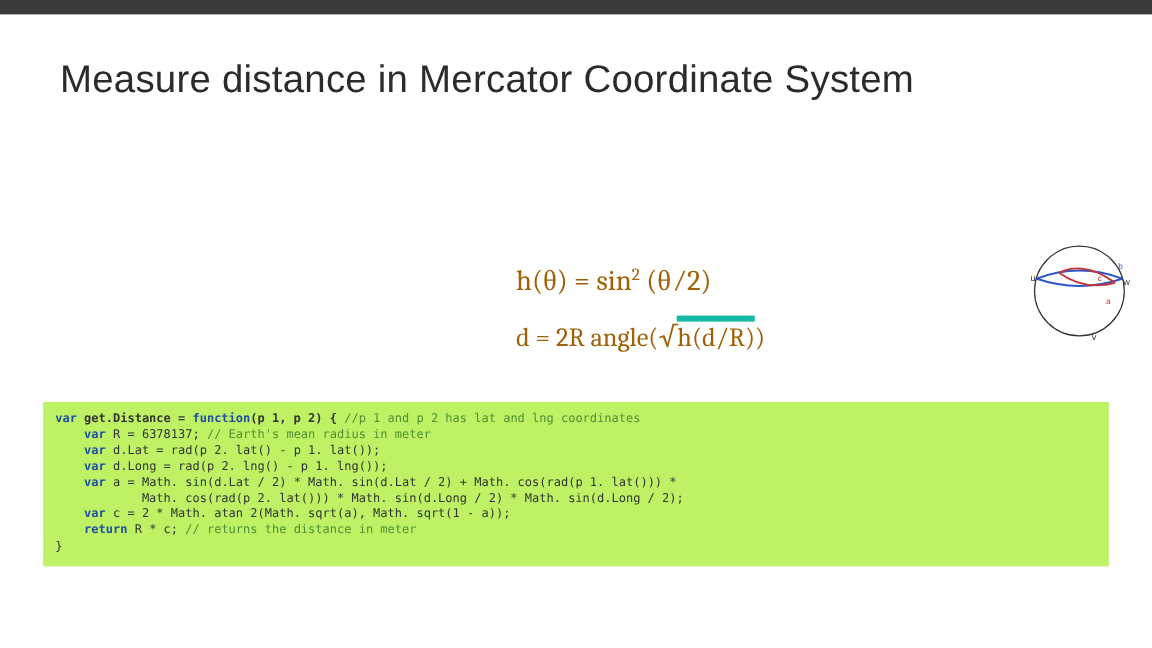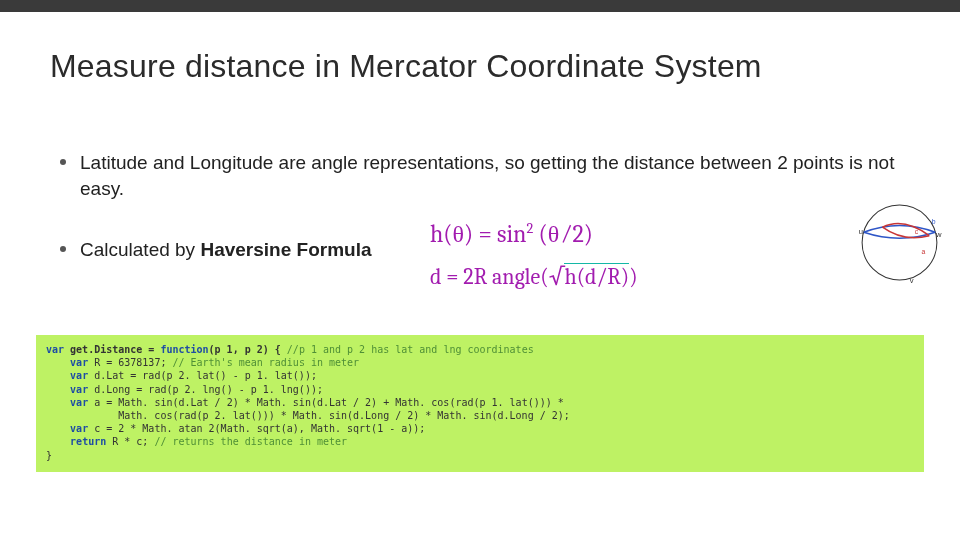--- a/index.html
+++ b/index.html
@@ -6,50 +6,38 @@
   html, body { width: 960px; height: 540px; font-family: Arial, Helvetica, sans-serif; background: #fff; overflow: hidden; }
   .slide { position: relative; width: 960px; height: 400px; }
   .topbar { position: absolute; top: 0; left: 0; width: 100%; height: 12px; background: #3a3a3a; }
   .title { position: absolute; top: 48px; left: 50px; font-size: 32px; font-weight: 400; color: #2b2b2b; letter-spacing: .2px; }
   .bullets { position: absolute; top: 150px; left: 60px; right: 60px; }
   .bullet { display: flex; align-items: flex-start; margin-bottom: 28px; font-size: 19px; color: #222; line-height: 1.35; }
   .dot { width: 6px; height: 6px; border-radius: 50%; background: #555; margin-top: 9px; margin-right: 14px; flex: 0 0 auto; }
   .bullet .txt { flex: 1 1 auto; }
   .bold { font-weight: bold; }
   .formulas { position: absolute; top: 210px; left: 430px; width: 420px; }
-  .formula { font-family: Cambria, Georgia, 'Times New Roman', serif; font-size: 24px; color: #a21caf; margin: 10px 0 14px 0; }
+  .formula { font-family: Cambria, Georgia, 'Times New Roman', serif; font-size: 24px; color: #a16207; margin: 10px 0 14px 0; }
   .sup { font-size: .6em; vertical-align: super; }
   .f2 { font-size: 22px; }
   .radic { font-size: 24px; }
-  .sqrt-bar { border-top: 1px solid #14b8a6; padding-top: 2px; display: inline-block; line-height: 1; text-align: right; }
+  .sqrt-bar { border-top: 5px solid #14b8a6; padding-top: 2px; display: inline-block; line-height: 1; text-align: right; }
   .diagram { position: absolute; top: 200px; right: 18px; width: 85px; height: 85px; }
   .codeblock { position: absolute; left: 36px; top: 335px; width: 888px; background: #bef264; padding: 8px 10px 10px 10px; font-family: Consolas, Menlo, monospace; font-size: 10px; color: #333; line-height: 1.32; white-space: pre; }
   .kw { color: #1f4ea3; font-weight: bold; }
   .fn { font-weight: bold; color: #333; }
   .cm { color: #4f8f36; }
 </style>
 </head>
 <body>
 
 <div class="slide">
   <div class="topbar"></div>
   <h1 class="title">Measure distance in Mercator Coordinate System</h1>
 
-  <div class="bullets">
-    <div class="bullet">
-      <span class="dot"></span>
-      <span class="txt">Latitude and Longitude are angle representations, so getting the distance between 2 points is not easy.</span>
-    </div>
-    <div class="bullet" style="margin-top:36px;">
-      <span class="dot"></span>
-      <span class="txt">
-        <span>Calculated by </span><span class="bold">Haversine Formula</span>
-      </span>
-    </div>
-  </div>
 
   <div class="formulas">
     <div class="formula">
       <span>h(θ) = sin</span><span class="sup">2</span>&nbsp;<span>(θ⁄2)</span>
     </div>
     <div class="formula f2">
       <span>d = 2R angle(</span><span class="radic">√</span><span class="sqrt-bar">h(d/R)</span><span>)</span>
     </div>
   </div>
 

